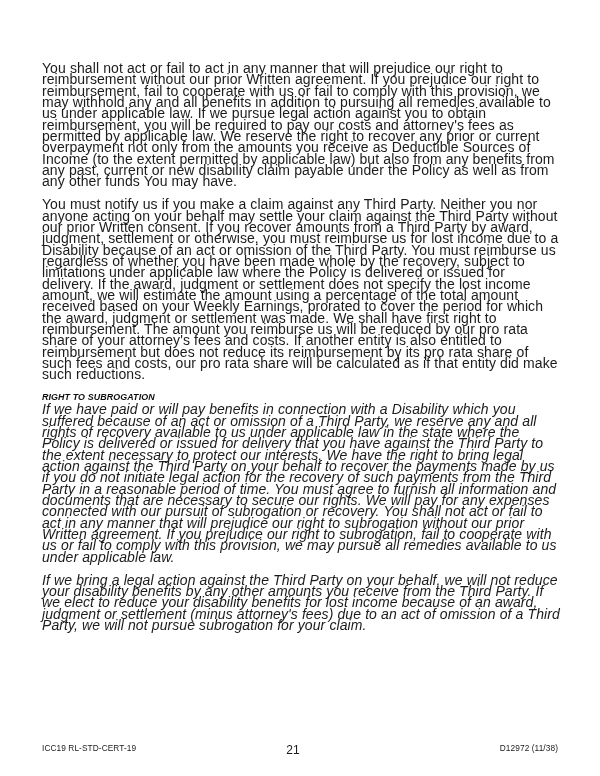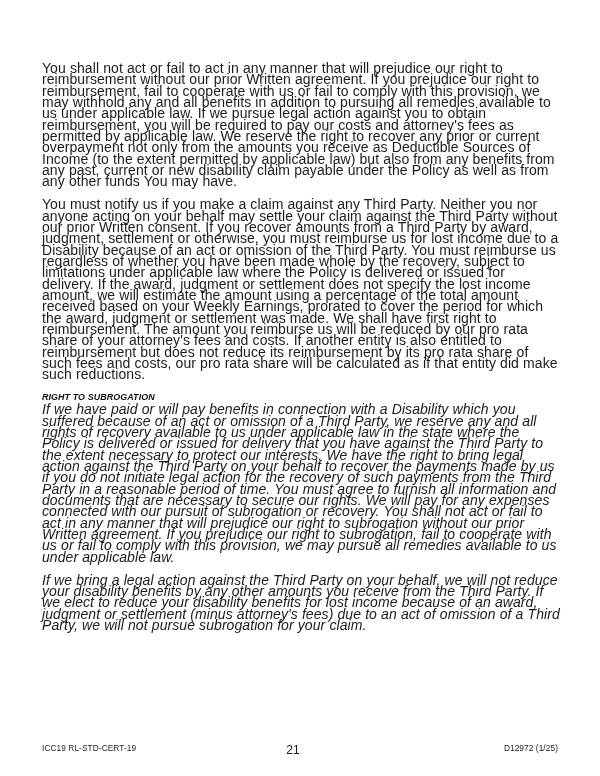--- a/index.html
+++ b/index.html
@@ -87,16 +87,16 @@
       <p class="para">If we have paid or will pay benefits in connection with a Disability which you suffered because of an act or omission of a Third Party, we reserve any and all rights of recovery available to us under applicable law in the state where the Policy is delivered or issued for delivery that you have against the Third Party to the extent necessary to protect our interests. We have the right to bring legal action against the Third Party on your behalf to recover the payments made by us if you do not initiate legal action for the recovery of such payments from the Third Party in a reasonable period of time. You must agree to furnish all information and documents that are necessary to secure our rights. We will pay for any expenses connected with our pursuit of subrogation or recovery. You shall not act or fail to act in any manner that will prejudice our right to subrogation without our prior Written agreement. If you prejudice our right to subrogation, fail to cooperate with us or fail to comply with this provision, we may pursue all remedies available to us under applicable law.</p>
 
       <p class="para tight">If we bring a legal action against the Third Party on your behalf, we will not reduce your disability benefits by any other amounts you receive from the Third Party. If we elect to reduce your disability benefits for lost income because of an award, judgment or settlement (minus attorney's fees) due to an act of omission of a Third Party, we will not pursue subrogation for your claim.</p>
     </div>
 
   </div>
 
   <div class="footer">
     <span class="footer-left">ICC19 RL-STD-CERT-19</span>
     <span class="footer-center">21</span>
-    <span class="footer-right">D12972 (1/25)</span>
+    <span class="footer-right">D12972 (11/38)</span>
   </div>
 
 </div>
 
 </body></html>

